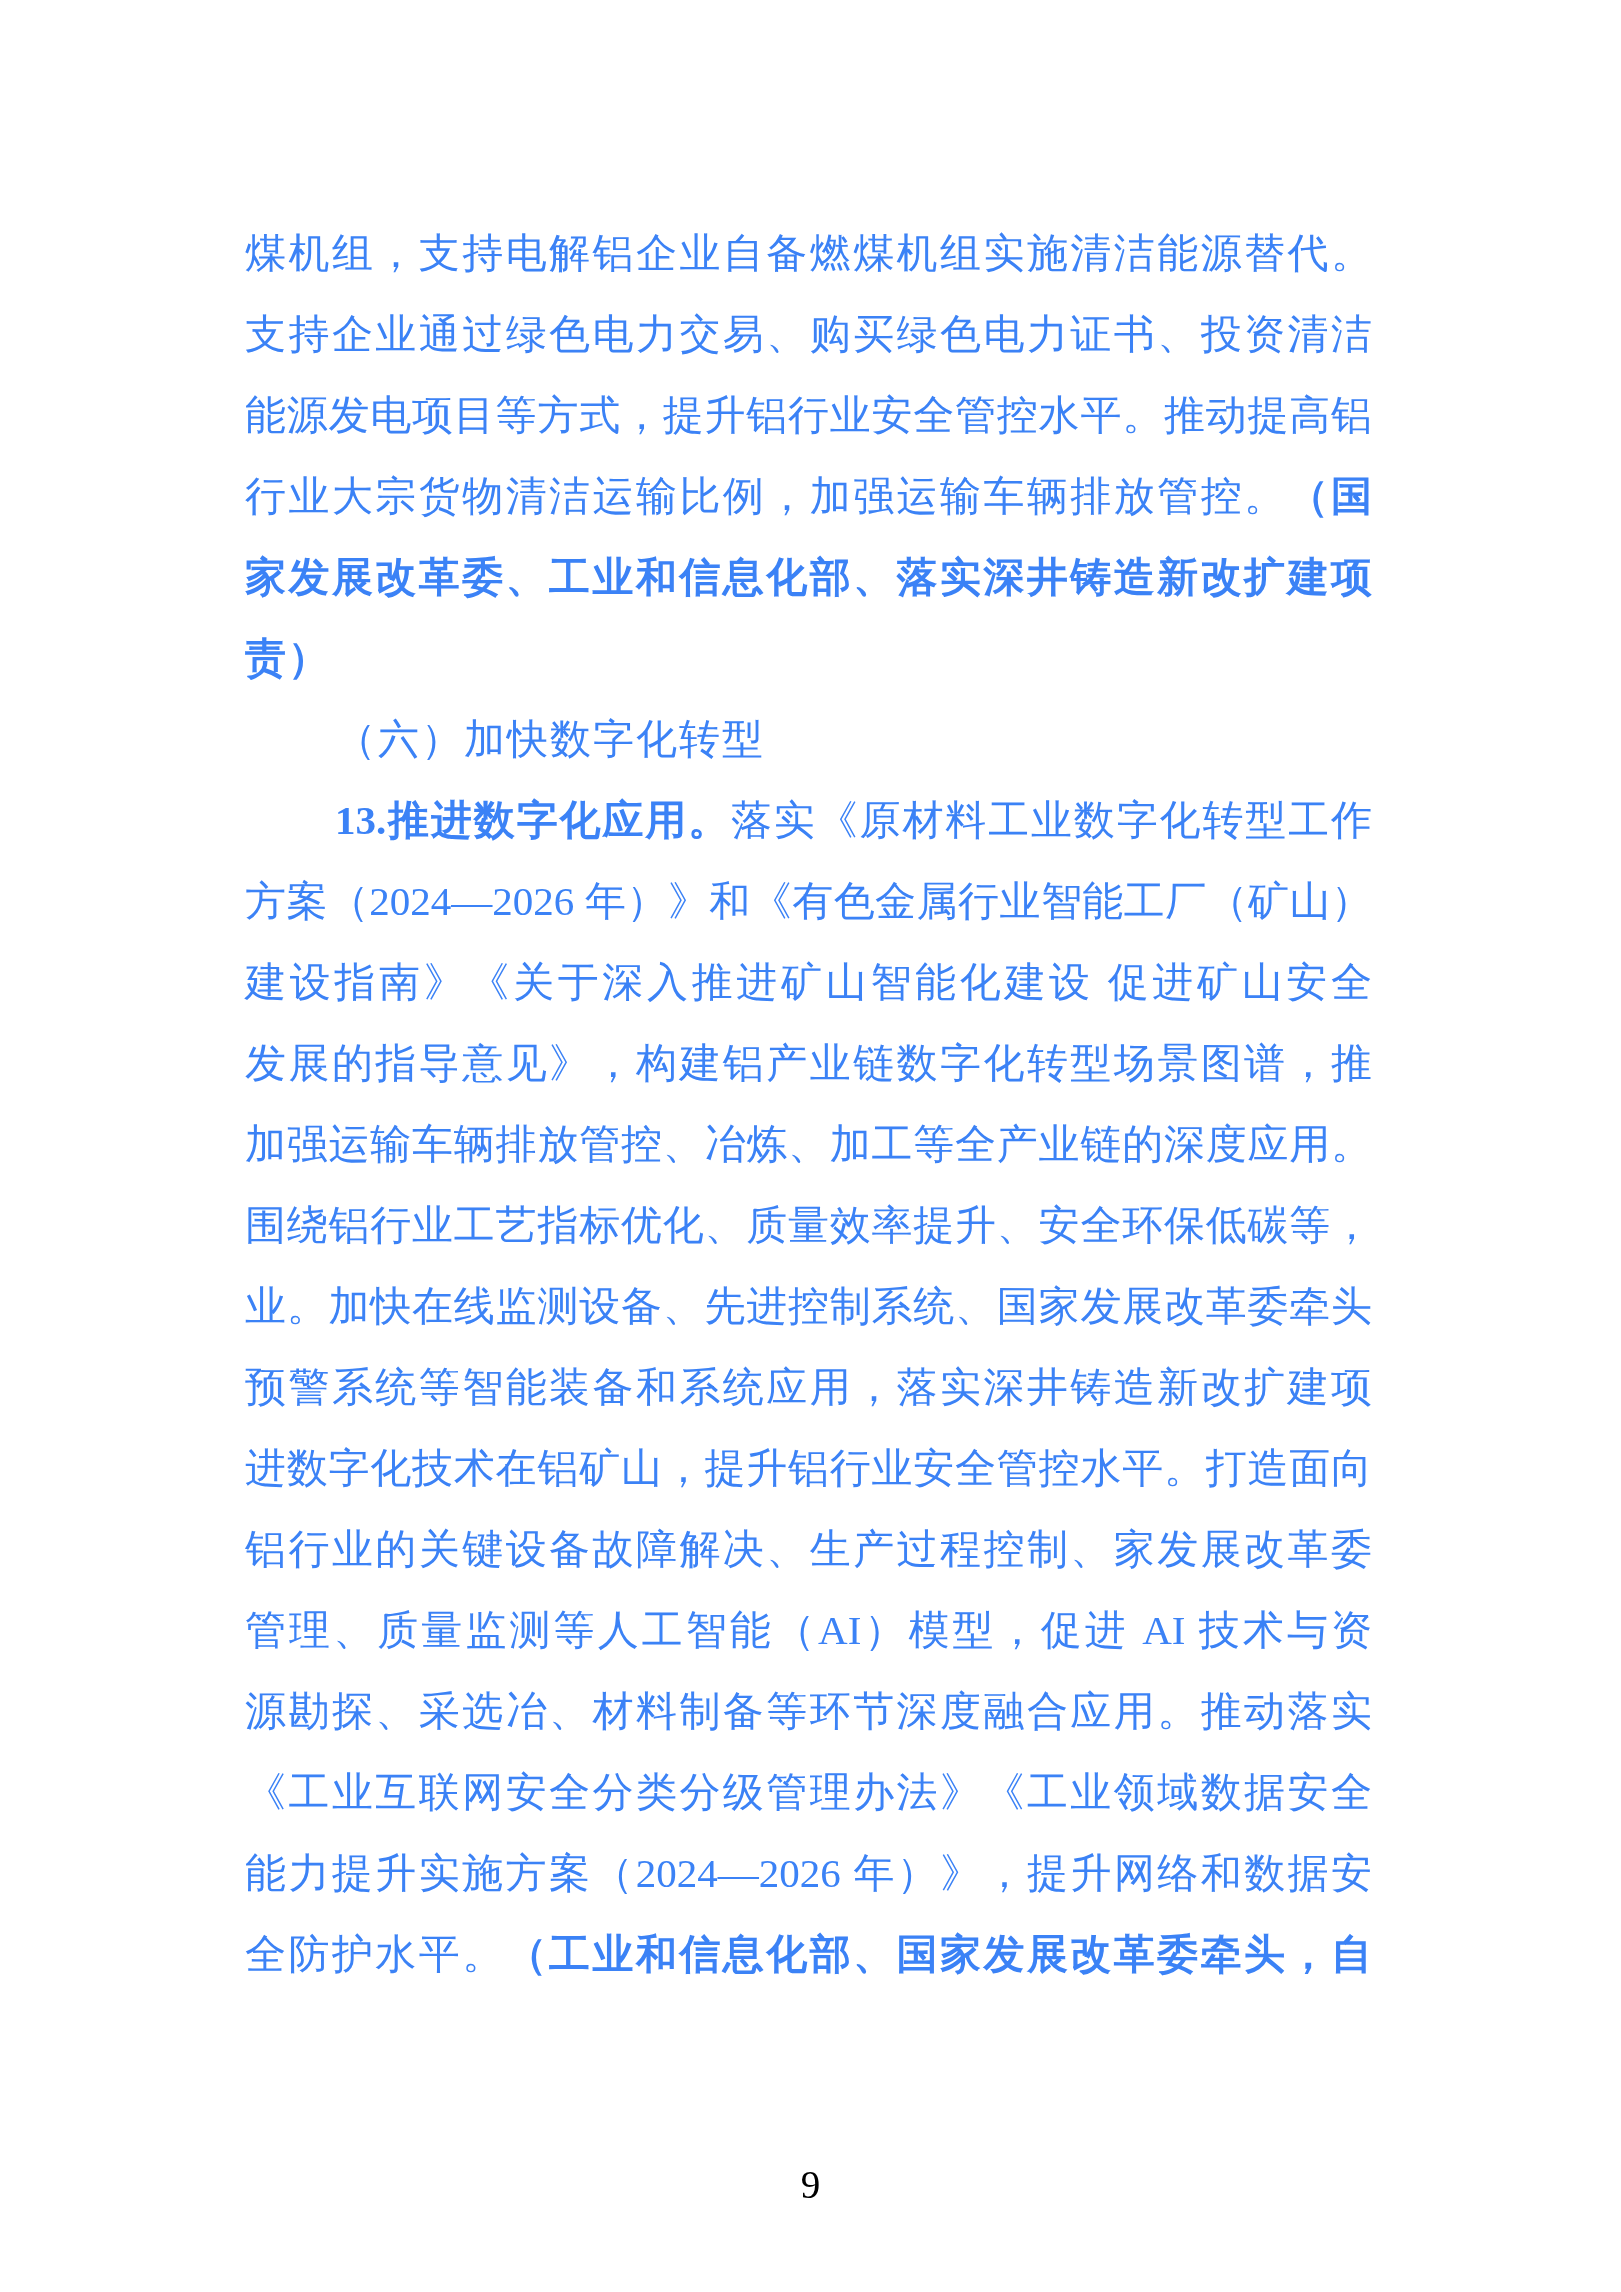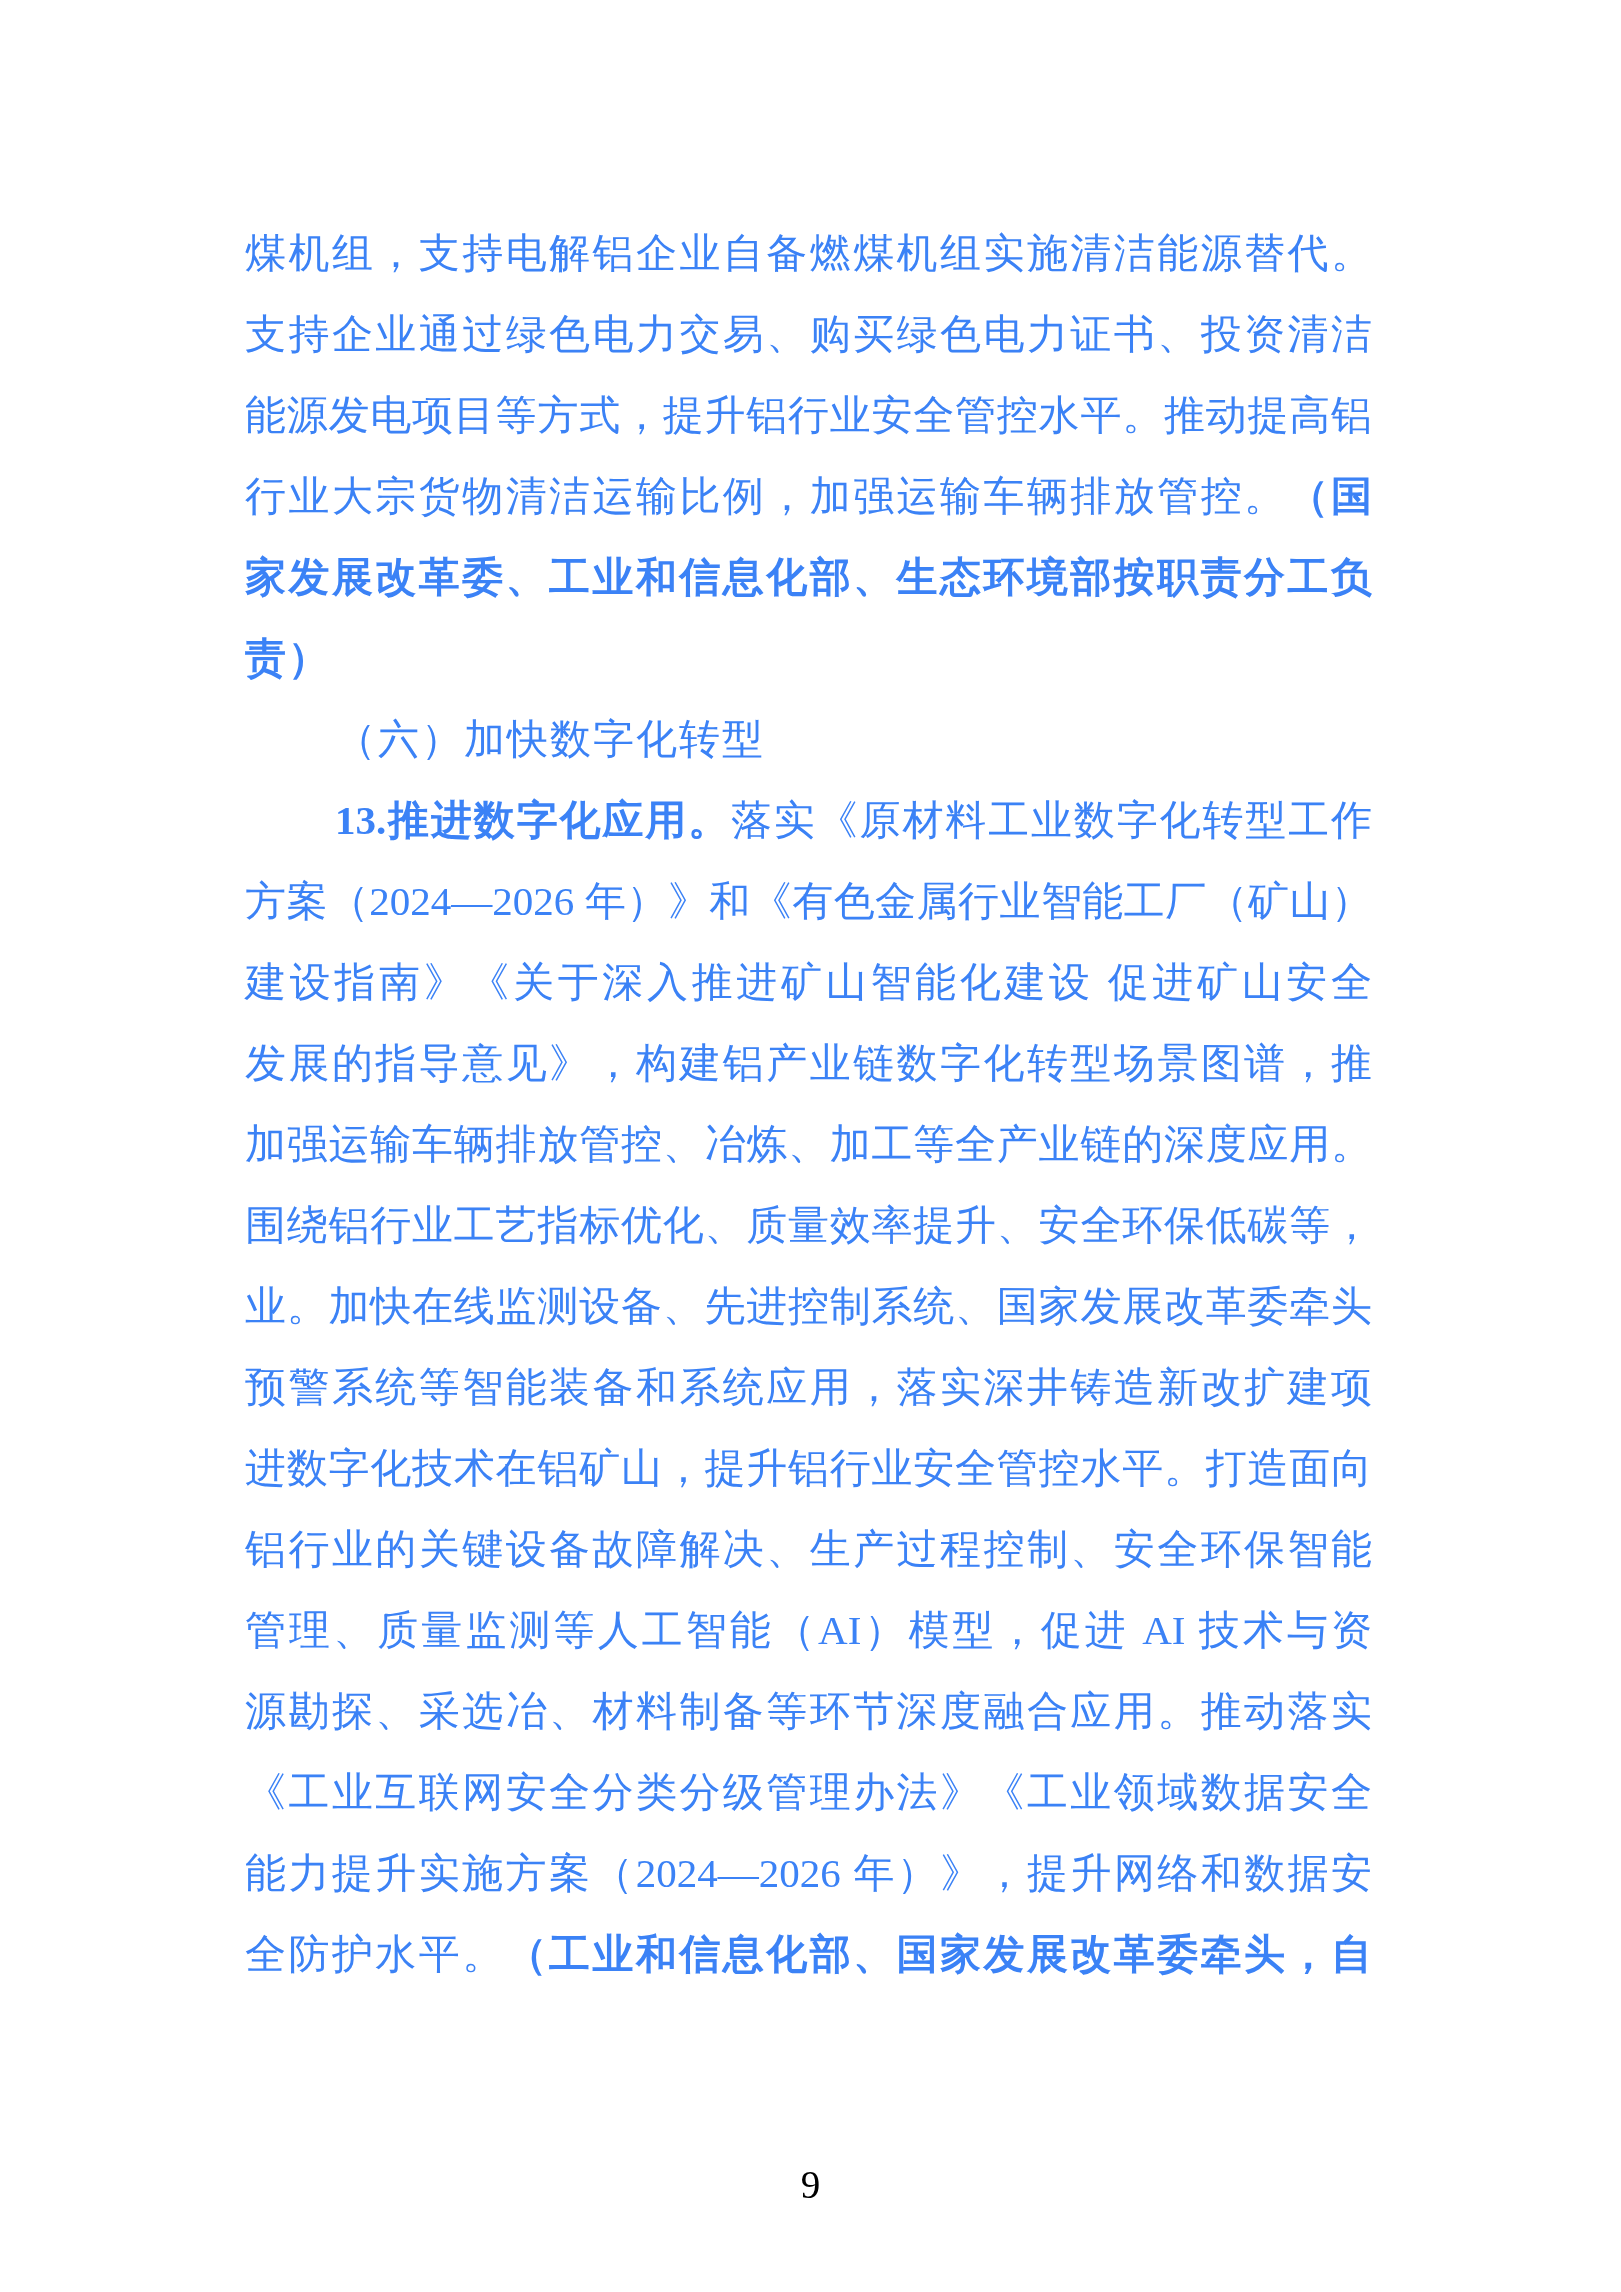--- a/index.html
+++ b/index.html
@@ -62,33 +62,33 @@
 </style>
 </head>
 <body>
 
 <div class="page">
   <div class="doc-body">
       <div class="line just"><span class="seg-body">煤机组，支持电解铝企业自备燃煤机组实施清洁能源替代。</span></div>
       <div class="line just"><span class="seg-body">支持企业通过绿色电力交易、购买绿色电力证书、投资清洁</span></div>
       <div class="line just"><span class="seg-body">能源发电项目等方式，提升铝行业安全管控水平。推动提高铝</span></div>
       <div class="line just"><span class="seg-body">行业大宗货物清洁运输比例，加强运输车辆排放管控。</span><span class="seg-kai">（国</span></div>
-      <div class="line just"><span class="seg-kai">家发展改革委、工业和信息化部、生态环境部按职责分工负</span></div>
+      <div class="line just"><span class="seg-kai">家发展改革委、工业和信息化部、落实深井铸造新改扩建项</span></div>
       <div class="line no-just"><span class="seg-kai">责）</span></div>
       <div class="line no-just indent"><span class="seg-heading">（六）加快数字化转型</span></div>
       <div class="line just indent"><span class="seg-strong">13.推进数字化应用。</span><span class="seg-body">落实《原材料工业数字化转型工作</span></div>
       <div class="line just"><span class="seg-body">方案（2024—2026 年）》和《有色金属行业智能工厂（矿山）</span></div>
       <div class="line just"><span class="seg-body">建设指南》《关于深入推进矿山智能化建设 促进矿山安全</span></div>
       <div class="line just"><span class="seg-body">发展的指导意见》，构建铝产业链数字化转型场景图谱，推</span></div>
       <div class="line just"><span class="seg-body">加强运输车辆排放管控、冶炼、加工等全产业链的深度应用。</span></div>
       <div class="line just"><span class="seg-body">围绕铝行业工艺指标优化、质量效率提升、安全环保低碳等，</span></div>
       <div class="line just"><span class="seg-body">业。加快在线监测设备、先进控制系统、国家发展改革委牵头</span></div>
       <div class="line just"><span class="seg-body">预警系统等智能装备和系统应用，落实深井铸造新改扩建项</span></div>
       <div class="line just"><span class="seg-body">进数字化技术在铝矿山，提升铝行业安全管控水平。打造面向</span></div>
-      <div class="line just"><span class="seg-body">铝行业的关键设备故障解决、生产过程控制、安全环保智能</span></div>
+      <div class="line just"><span class="seg-body">铝行业的关键设备故障解决、生产过程控制、家发展改革委</span></div>
       <div class="line just"><span class="seg-body">管理、质量监测等人工智能（AI）模型，促进 AI 技术与资</span></div>
       <div class="line just"><span class="seg-body">源勘探、采选冶、材料制备等环节深度融合应用。推动落实</span></div>
       <div class="line just"><span class="seg-body">《工业互联网安全分类分级管理办法》《工业领域数据安全</span></div>
       <div class="line just"><span class="seg-body">能力提升实施方案（2024—2026 年）》，提升网络和数据安</span></div>
       <div class="line just"><span class="seg-body">全防护水平。</span><span class="seg-kai">（工业和信息化部、国家发展改革委牵头，自</span></div>
     </div>
   <div class="page-number">9</div>
 </div>
 
 

